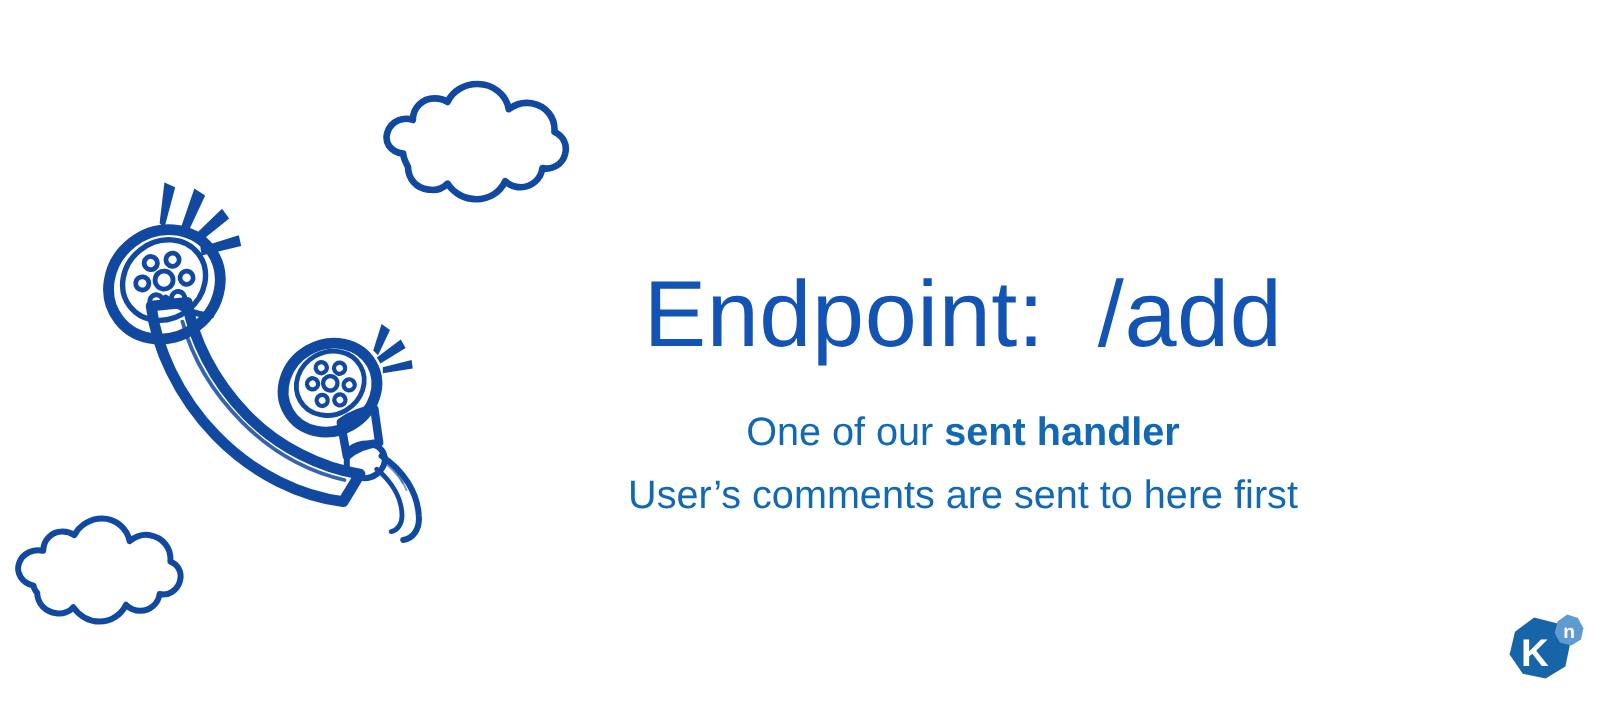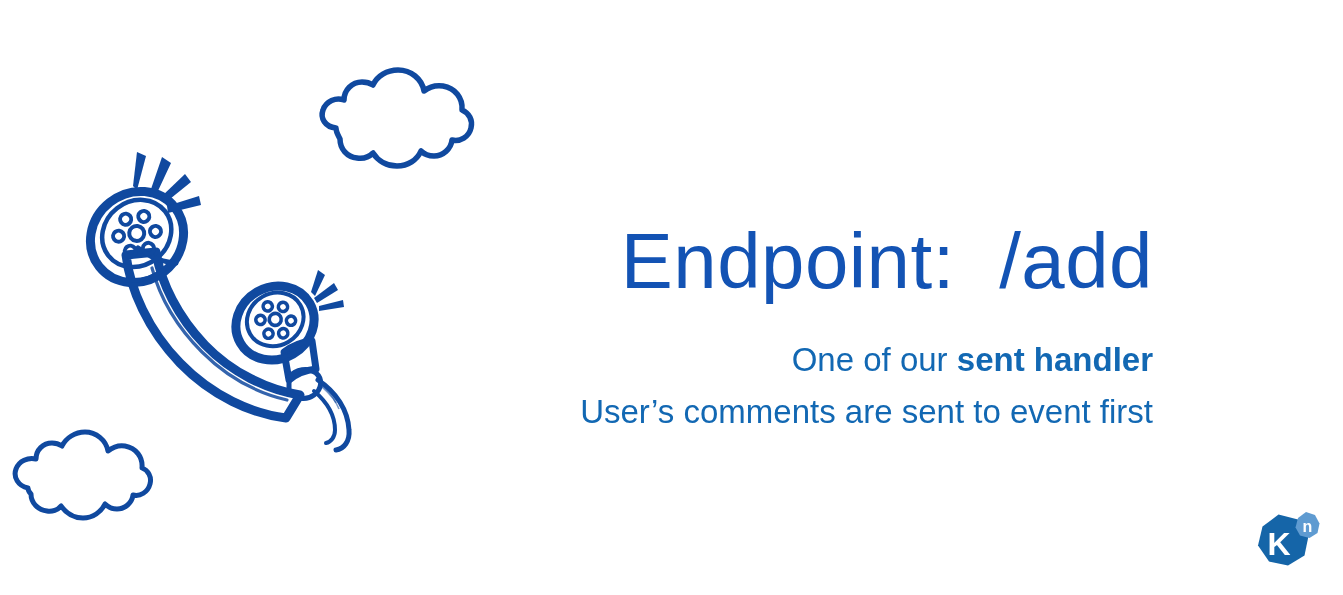--- a/index.html
+++ b/index.html
@@ -24,24 +24,24 @@
     top: 0;
     left: 0;
     width: 1343px;
     height: 595px;
     pointer-events: none;
   }
 
   
   .text-block {
     position: absolute;
-    left: 408px;
+    left: 430px;
     top: 222px;
     width: 745px;
-    text-align: right;
+    text-align: center;
   }
   .title {
     font-family: "Liberation Sans", sans-serif;
     font-size: 78px;
     font-weight: 300;
     letter-spacing: 0.5px;
     color: #1353b4;
     line-height: 1.0;
     white-space: pre;
     margin: 0;
@@ -193,21 +193,21 @@
       <path d="M319 383 C 327 389, 333 396, 336 403" fill="none" stroke="#10499f" stroke-width="1.6" opacity="0.55"></path>
       <path d="M322 387 C 330 394, 336 401, 339 409" fill="none" stroke="#10499f" stroke-width="1.6" opacity="0.55"></path>
     </g>
   </svg>
 
   <div class="text-block">
     <div class="title">Endpoint:  /add</div>
 
     <div class="subtitle">
       <div class="sub-line"><span>One of our </span><span class="strong">sent handler</span></div>
-      <div class="sub-line">User’s comments are sent to event first</div>
+      <div class="sub-line">User’s comments are sent to here first</div>
     </div>
   </div>
 
   <svg class="logo" viewBox="0 0 74 74">
 
     <g>
       <path d="M29.5 6.5 L49 11.5 L59.5 28 L55.5 47.5 L39 57.5 L20 53.5
                L9 37.5 L13.5 18.5 Z" fill="#1565a8"></path>
     </g>
     <text x="30" y="47" text-anchor="middle" font-family="Liberation Sans, sans-serif" font-size="32" font-weight="700" fill="#ffffff">K</text>

